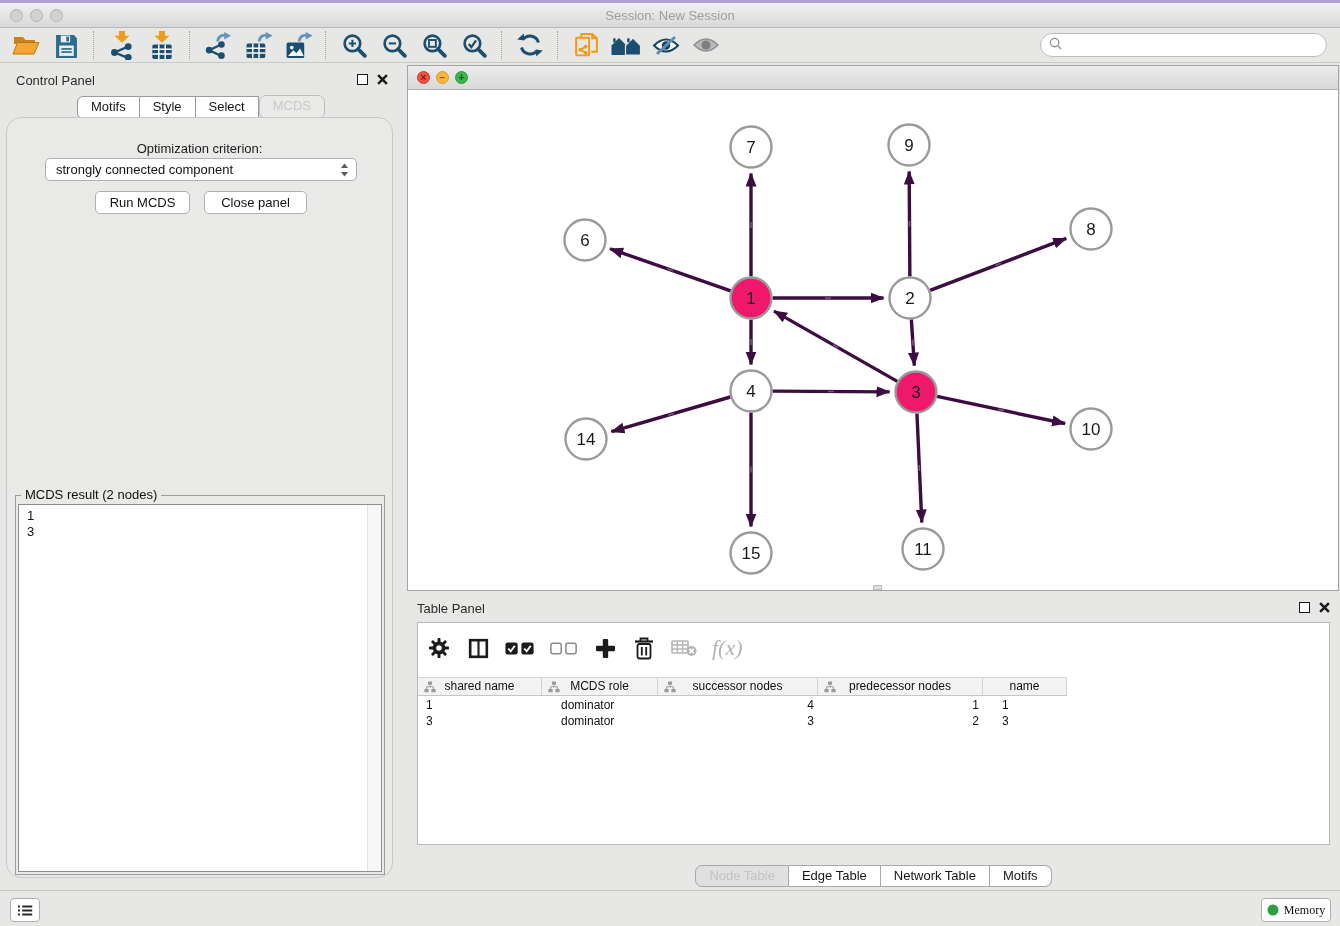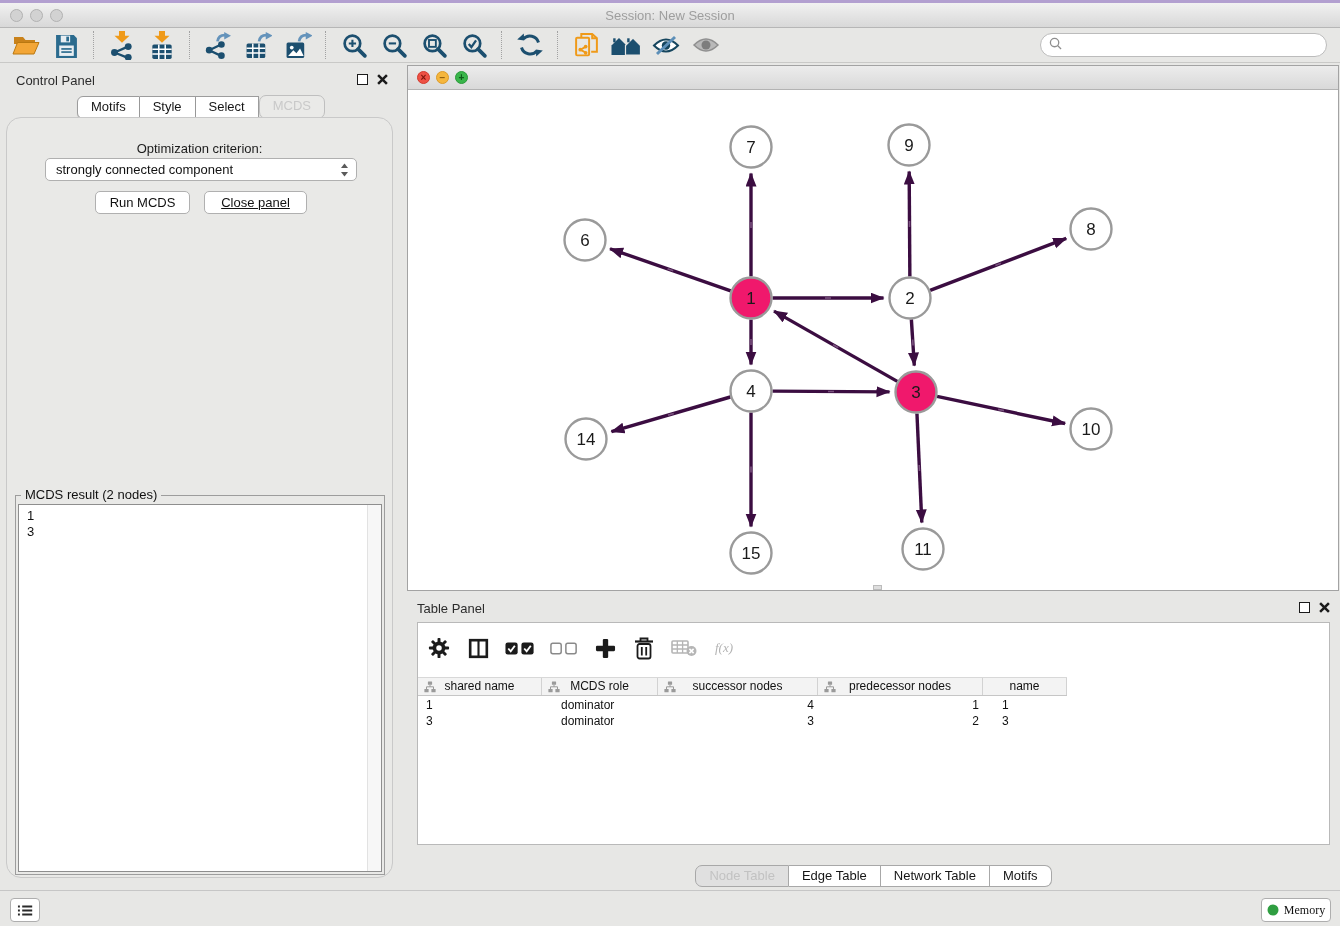--- a/index.html
+++ b/index.html
@@ -30,39 +30,39 @@
   .ctabs{position:absolute;left:77px;top:33px;display:flex;align-items:center;height:22px;}
   .ctab{background:#fff;border:1px solid #9c9c9c;border-left:none;padding:0 13px;height:21px;line-height:20px;font-size:13px;color:#161616;box-shadow:0 1px 1px rgba(0,0,0,0.12);}
   .ctab:first-child{border-left:1px solid #9c9c9c;border-radius:6px 0 0 6px;}
   .ctabs .ctab.active{background:#eaeae8;color:#c9c9c9;border-color:#bfbfbf;border-left:1px solid #bfbfbf;border-radius:7px;height:22px;box-shadow:none;}
   .cpanel-content{position:absolute;left:6px;top:54px;width:387px;height:761px;background:#e9e9e7;border:1px solid #c9c9c9;border-radius:15px;box-sizing:border-box;}
   .opt-label{position:absolute;left:0;width:100%;top:23px;text-align:center;font-size:13px;color:#1c1c1c;}
   .combo{position:absolute;left:38px;top:40px;width:312px;height:23px;background:#fff;border:1px solid #b0b0b0;border-radius:5px;display:flex;align-items:center;padding:0 7px 0 10px;box-sizing:border-box;font-size:13px;color:#111;}
   .combo .spin{margin-left:auto;display:flex;}
   .btn{position:absolute;height:23px;background:#fff;border:1px solid #b0b0b0;border-radius:5px;font-size:13px;color:#111;text-align:center;line-height:21px;box-sizing:border-box;padding:0;}
   #run-btn{left:88px;top:73px;width:95px;}
-  #close-btn{left:197px;top:73px;width:103px;text-decoration:underline;}
+  #close-btn{left:197px;top:73px;width:103px;}
   .groupbox{position:absolute;left:8px;top:377px;width:368px;height:378px;border:1px solid #9d9d9d;}
   .groupbox-label{position:absolute;left:5px;top:-9px;background:#e9e9e7;padding:0 4px;font-size:13px;color:#111;}
   .result-list{position:absolute;left:2px;top:8px;right:2px;bottom:2px;background:#fff;border:1px solid #8e8e8e;font-size:13px;color:#111;padding:3px 0 0 8px;box-sizing:border-box;}
   .result-line{height:16px;line-height:16px;}
   .result-scroll{position:absolute;right:3px;top:9px;bottom:3px;width:13px;background:#f7f7f7;border-left:1px solid #e2e2e2;}
   
   .netframe{position:absolute;left:407px;top:65px;width:932px;height:526px;border:1px solid #a3a3a3;background:#fff;box-sizing:border-box;}
   .netbar{position:absolute;left:0;top:0;width:100%;height:24px;background:linear-gradient(#ececec,#d9d9d9);border-bottom:1px solid #b3b3b3;box-sizing:border-box;}
   .netbar .traffic{top:5px;left:9px;gap:6px;}
   .nettitle{position:absolute;left:0;right:0;top:4px;text-align:center;font-size:13px;color:#2b2b2b;}
   svg.graph{position:absolute;left:0;top:24px;}
   .resize-handle{position:absolute;left:50%;bottom:0;width:9px;height:5px;background:#dedede;border:1px solid #bcbcbc;box-sizing:border-box;}
   
   .tablepanel{position:absolute;left:407px;top:595px;width:933px;height:293px;}
   .table-content{position:absolute;left:10px;top:27px;width:913px;height:223px;background:#fff;border:1px solid #b9b9b9;box-sizing:border-box;}
   .tt-toolbar{position:absolute;left:9px;top:8px;display:flex;align-items:center;gap:15px;height:34px;}
   .tt-btn{background:none;border:none;padding:0;display:flex;align-items:center;justify-content:center;min-width:24px;cursor:default;}
-  .fx-glyph{font-family:"Liberation Serif","DejaVu Serif",serif;font-style:italic;font-size:13px;color:#b3b3b3;}
+  .fx-glyph{font-family:"Liberation Serif","DejaVu Serif",serif;font-style:italic;font-size:22px;color:#b3b3b3;}
   .thead{position:absolute;left:0;top:54px;height:19px;display:flex;border-top:1px solid #d8d8d8;border-bottom:1px solid #c6c6c6;background:#f3f3f3;box-sizing:border-box;}
   .th{position:relative;border-right:1px solid #d2d2d2;font-size:12px;color:#111;text-align:center;line-height:17px;box-sizing:border-box;}
   .th .treeicon{position:absolute;left:6px;top:3px;}
   .trow{position:absolute;left:0;display:flex;height:16px;}
   .td{font-size:12px;color:#111;line-height:16px;box-sizing:border-box;white-space:nowrap;overflow:hidden;}
   .bottom-tabs{position:absolute;left:0;right:0;top:270px;display:flex;justify-content:center;}
   .btab{background:#fff;border:1px solid #a8a8a8;border-left:none;padding:0 13px;height:20px;line-height:19px;font-size:13px;color:#161616;}
   .btab:first-child{border-left:1px solid #a8a8a8;border-radius:7px 0 0 7px;}
   .btab:last-child{border-radius:0 7px 7px 0;}
   .btab.active{background:#e0e0e0;color:#c2c2c2;}

